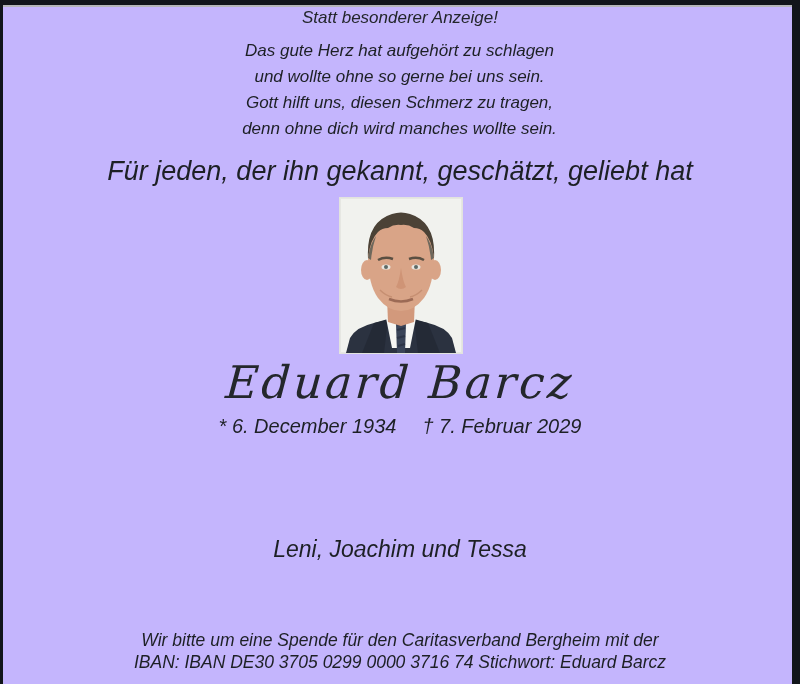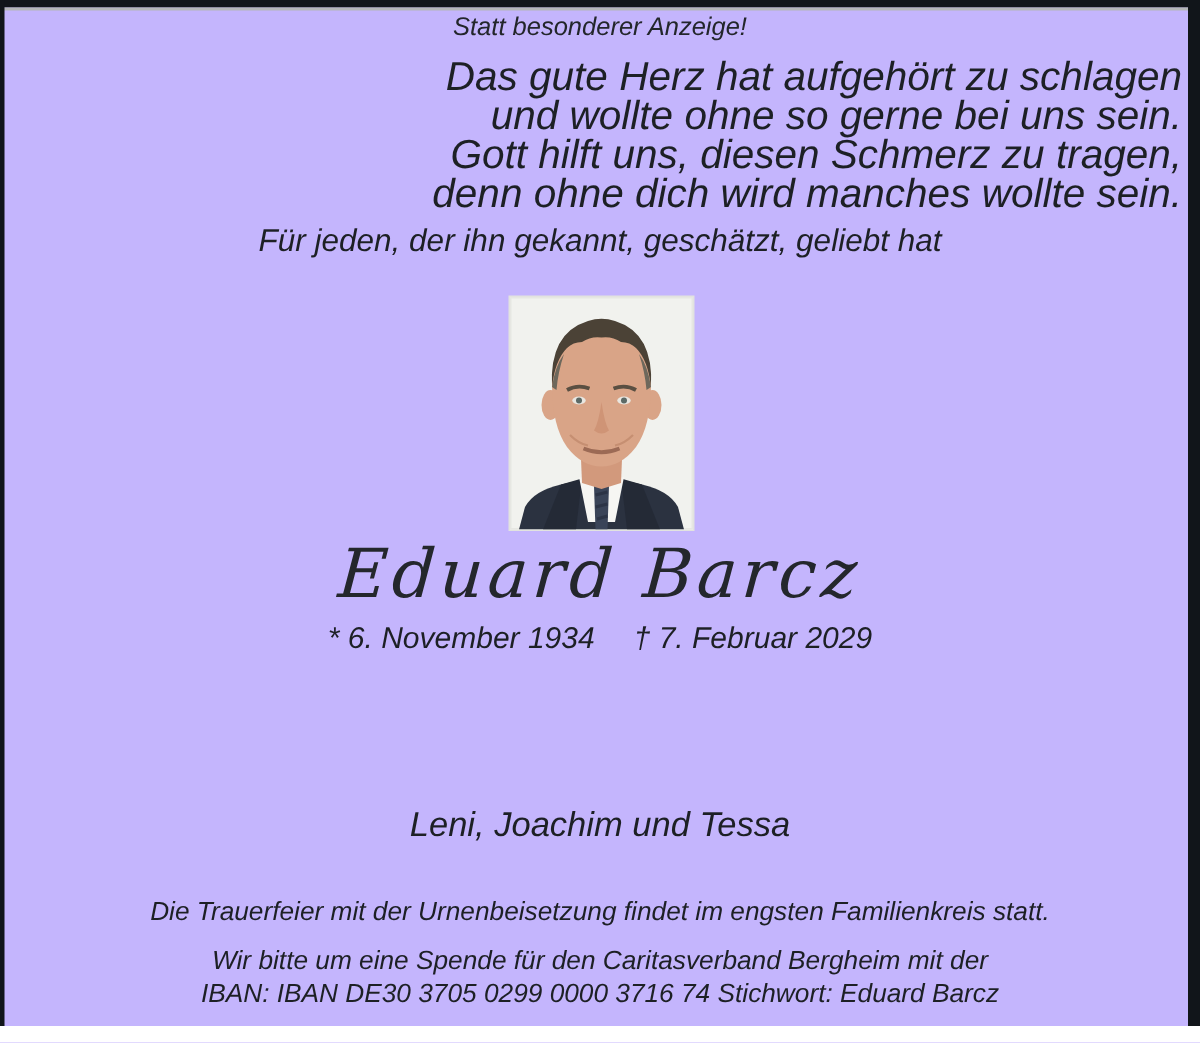--- a/index.html
+++ b/index.html
@@ -47,30 +47,30 @@
     font-style: italic;
     white-space: nowrap;
   }
   .preamble {
     top: 8px;
     font-size: 17px;
     line-height: 20px;
     color: #23262b;
   }
   .poem {
-    position: absolute; left: 0; right: 12px; top: 38px;
-    text-align: right;
-    font-style: italic;
-    font-size: 27px;
+    position: absolute; left: 0; right: 1px; top: 38px;
+    text-align: center;
+    font-style: italic;
+    font-size: 17px;
     line-height: 26px;
     color: #1d2025;
   }
   .tribute {
-    top: 148px;
-    font-size: 21px;
+    top: 158px;
+    font-size: 27px;
     line-height: 26px;
   }
   .photo {
     position: absolute;
     left: 340px;
     top: 198px;
     width: 122px;
     height: 155px;
     background: #f1f2ee;
     box-shadow: 0 0 0 1px #e2e3df;
@@ -182,25 +182,24 @@
       <path d="M49,101 Q61,106 73,101" stroke="#9c6a55" stroke-width="2.5" fill="none"></path>
 
       <path d="M40,92 Q46,98 52,99" stroke="#c68f72" stroke-width="1.5" fill="none"></path>
       <path d="M82,92 Q76,98 70,99" stroke="#c68f72" stroke-width="1.5" fill="none"></path>
     </svg>
   </div>
 
   <div class="line name">Eduard Barcz</div>
 
   <div class="line dates">
-    <span>* 6. November 1934</span><span class="gap"></span><span>† 7. Februar 2029</span>
+    <span>* 6. December 1934</span><span class="gap"></span><span>† 7. Februar 2029</span>
   </div>
 
 
   <div class="line family">Leni, Joachim und Tessa</div>
 
-  <div class="line funeral-note">Die Trauerfeier mit der Urnenbeisetzung findet im engsten Familienkreis statt.</div>
 
   <div class="line donation-note">Wir bitte um eine Spende für den Caritasverband Bergheim mit der</div>
 
   <div class="line iban-line">IBAN: IBAN DE30 3705 0299 0000 3716 74 Stichwort: Eduard Barcz</div>
 
 </div>
 
 </body></html>

